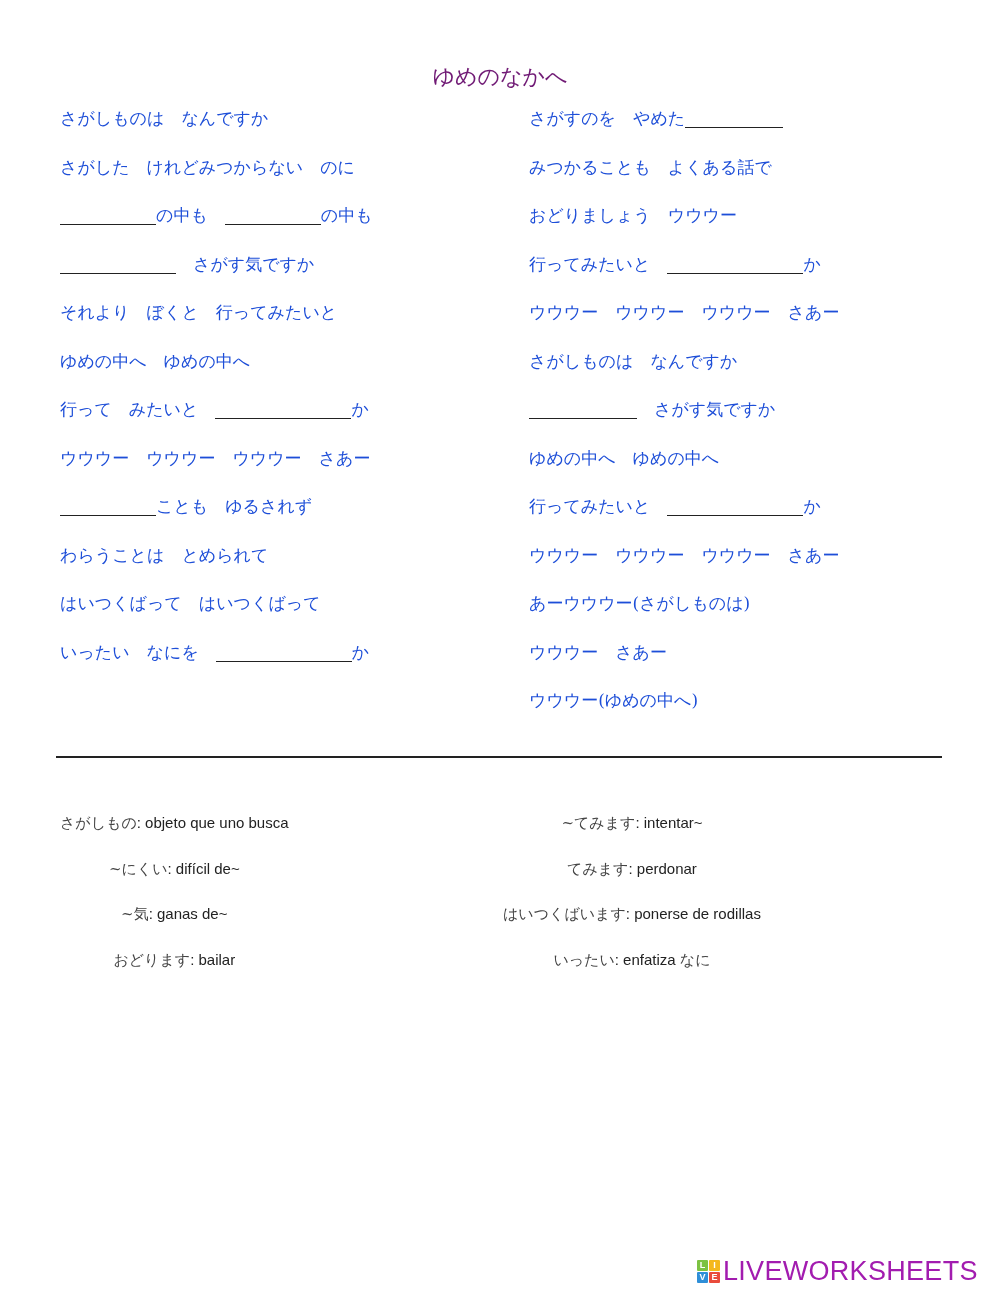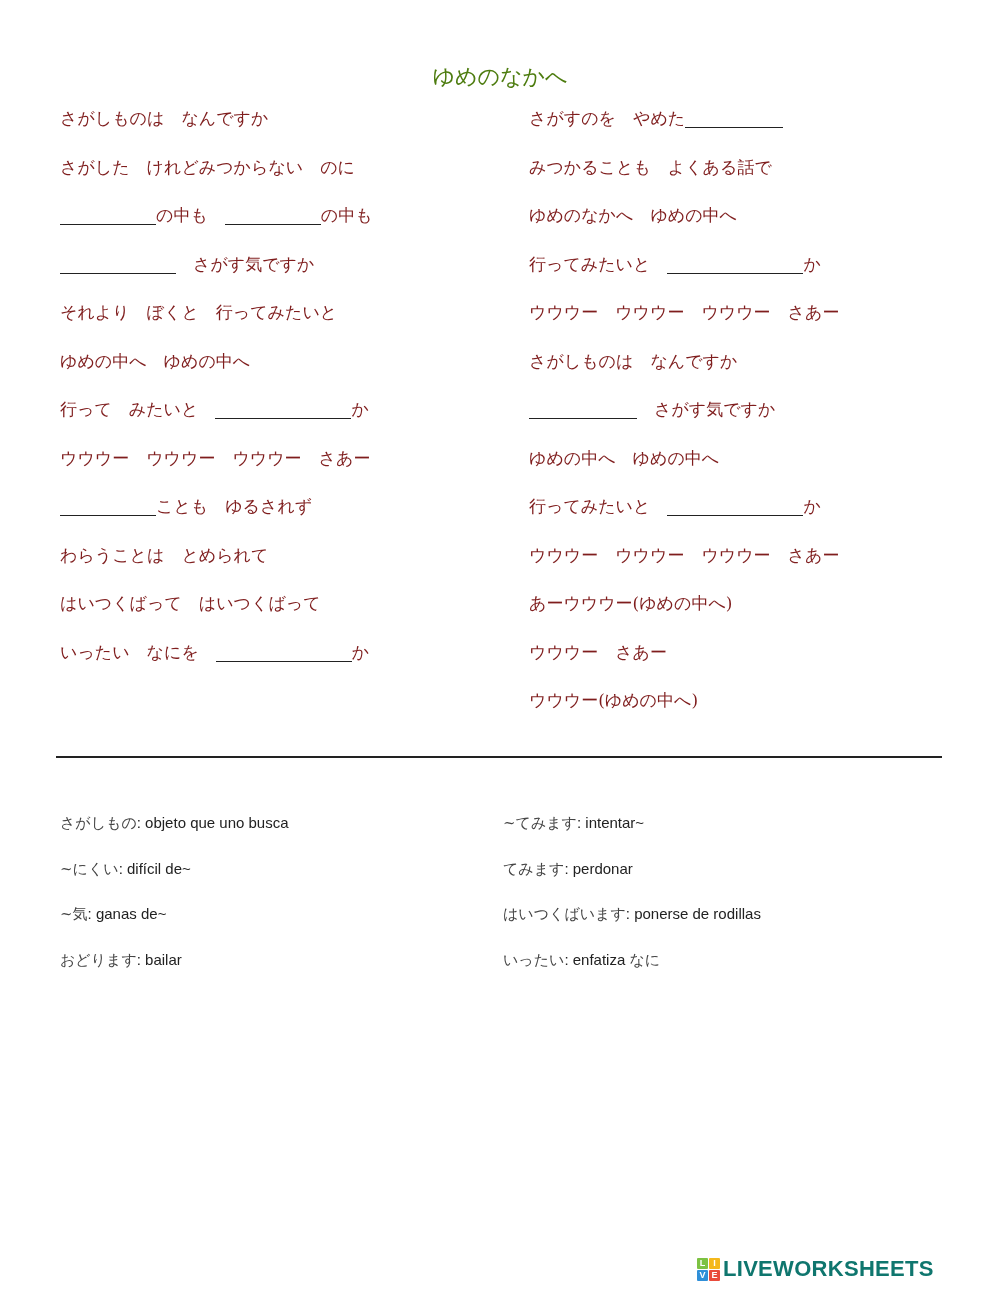--- a/index.html
+++ b/index.html
@@ -1,33 +1,33 @@
 <!DOCTYPE html>
 <html><head>
   <meta charset="utf-8">
   <style>
     html, body { margin: 0; padding: 0; background: #ffffff; }
     body { width: 1000px; height: 1291px; position: relative; overflow: hidden; color: #222; }
-    .title { position: absolute; top: 62px; left: 0; width: 1000px; text-align: center; font-family: Liberation Serif, serif; font-size: 22px; color: #4d7c0f; }
+    .title { position: absolute; top: 62px; left: 0; width: 1000px; text-align: center; font-family: Liberation Serif, serif; font-size: 22px; color: #701a75; }
     .col { position: absolute; top: 96px; }
     .col.left { left: 60px; }
     .col.right { left: 529px; }
-    .line { height: 48.5px; font-family: "DejaVu Serif", serif; font-size: 17px; line-height: 44px; white-space: pre; color: #7f1d1d; }
+    .line { height: 48.5px; font-family: "DejaVu Serif", serif; font-size: 17px; line-height: 44px; white-space: pre; color: #1d4ed8; }
     .blank { display: inline-block; border-bottom: 1.5px solid #222; height: 14px; vertical-align: baseline; margin-bottom: -4px; }
     .divider { position: absolute; top: 756px; left: 56px; width: 886px; height: 2px; background: #222; }
     .vocab { position: absolute; top: 806px; }
     .vocab.left { left: 60px; }
     .vocab.right { left: 503px; }
-    .vitem { height: 45.5px; line-height: 34px; font-size: 15px; white-space: pre; }
+    .vitem { height: 45.5px; line-height: 34px; font-size: 15px; white-space: pre; text-align: center; }
     .vjp { font-family: "DejaVu Serif", serif; color: #444; }
     .ves { font-family: "Liberation Sans", sans-serif; color: #222; }
     .logo { position: absolute; left: 697px; top: 1256px; display: flex; align-items: center; }
     .logo-grid { display: grid; grid-template-columns: 11px 11px; grid-template-rows: 11px 11px; gap: 1px; margin-right: 3px; }
     .logo-grid span { font-family: "Liberation Sans", sans-serif; font-weight: bold; font-size: 9px; color: #fff; text-align: center; line-height: 11px; border-radius: 1px; }
-    .logo-text { font-family: "Liberation Sans", sans-serif; font-weight: bold; font-size: 22px; color: #0f766e; letter-spacing: 0.3px; }
+    .logo-text { font-family: "Liberation Sans", sans-serif; font-weight: normal; font-size: 27px; color: #a21caf; letter-spacing: 0.3px; }
   </style>
 </head>
 <body>
 
 <div class="title">ゆめのなかへ</div>
 
 <div class="col left" id="col-left">
     <div class="line"><span>さがしものは　なんですか</span></div>
     <div class="line"><span>さがした　けれどみつからない　のに</span></div>
     <div class="line"><span class="blank" style="width: 96px;"></span><span>の中も　</span><span class="blank" style="width: 96px;"></span><span>の中も</span></div>
@@ -37,29 +37,29 @@
     <div class="line"><span>行って　みたいと　</span><span class="blank" style="width: 136px;"></span><span>か</span></div>
     <div class="line"><span>ウウウー　ウウウー　ウウウー　さあー</span></div>
     <div class="line"><span class="blank" style="width: 96px;"></span><span>ことも　ゆるされず</span></div>
     <div class="line"><span>わらうことは　とめられて</span></div>
     <div class="line"><span>はいつくばって　はいつくばって</span></div>
     <div class="line"><span>いったい　なにを　</span><span class="blank" style="width: 136px;"></span><span>か</span></div>
   </div>
 <div class="col right" id="col-right">
     <div class="line"><span>さがすのを　やめた</span><span class="blank" style="width: 98px;"></span></div>
     <div class="line"><span>みつかることも　よくある話で</span></div>
-    <div class="line"><span>ゆめのなかへ　ゆめの中へ</span></div>
+    <div class="line"><span>おどりましょう　ウウウー</span></div>
     <div class="line"><span>行ってみたいと　</span><span class="blank" style="width: 136px;"></span><span>か</span></div>
     <div class="line"><span>ウウウー　ウウウー　ウウウー　さあー</span></div>
     <div class="line"><span>さがしものは　なんですか</span></div>
     <div class="line"><span class="blank" style="width: 108px;"></span><span>　さがす気ですか</span></div>
     <div class="line"><span>ゆめの中へ　ゆめの中へ</span></div>
     <div class="line"><span>行ってみたいと　</span><span class="blank" style="width: 136px;"></span><span>か</span></div>
     <div class="line"><span>ウウウー　ウウウー　ウウウー　さあー</span></div>
-    <div class="line"><span>あーウウウー(ゆめの中へ)</span></div>
+    <div class="line"><span>あーウウウー(さがしものは)</span></div>
     <div class="line"><span>ウウウー　さあー</span></div>
     <div class="line"><span>ウウウー(ゆめの中へ)</span></div>
   </div>
 
 <div class="divider"></div>
 
 <div class="vocab left" id="vocab-left">
     <div class="vitem"><span class="vjp">さがしもの</span><span class="ves">: objeto que uno busca</span></div>
     <div class="vitem"><span class="vjp">~にくい</span><span class="ves">: difícil de~</span></div>
     <div class="vitem"><span class="vjp">~気</span><span class="ves">: ganas de~</span></div>

